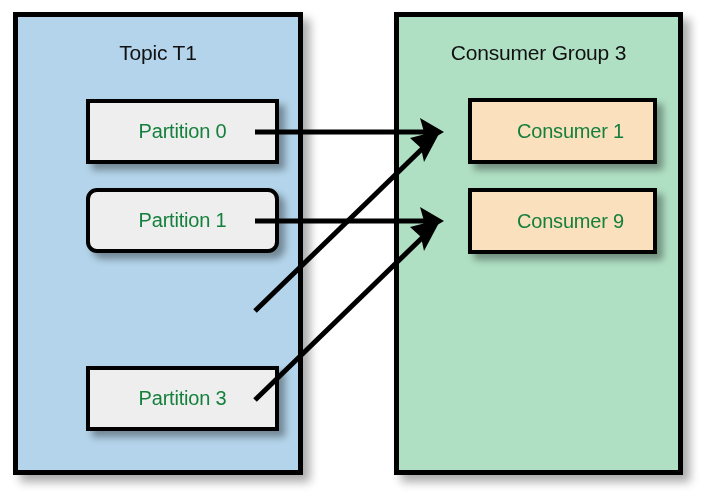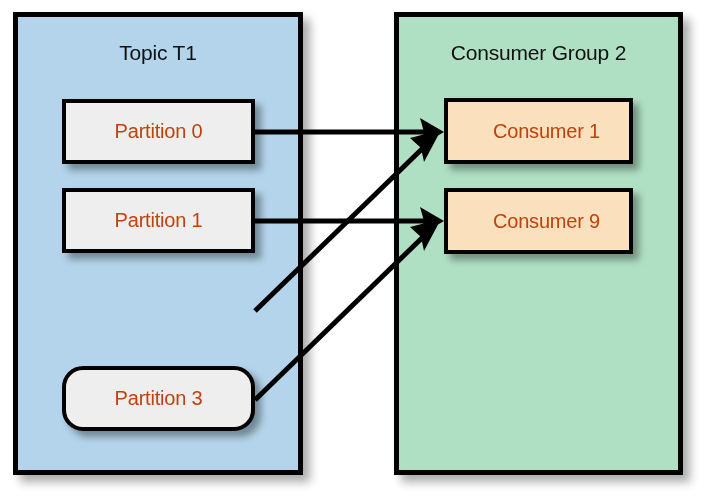--- a/index.html
+++ b/index.html
@@ -56,41 +56,42 @@
   
   .node {
     position: absolute;
     border: 4px solid #000000;
     box-sizing: border-box;
     display: flex;
     align-items: center;
     justify-content: center;
     box-shadow: 6px 6px 7px rgba(0,0,0,0.36);
     font-size: 20px;
-    color: #c2410c;
+    color: #15803d;
     white-space: nowrap;
     letter-spacing: -0.2px;
+    margin-left: 24px;
   }
   .partition {
     left: 62px;
     width: 193px;
     height: 65px;
     background: #eeeeee;
   }
   .consumer {
     left: 444px;
     width: 189px;
     height: 66px;
     background: #fbe0bd;
     padding-left: 16px;
   }
   #partition-0 { top: 99px; }
-  #partition-1 { top: 188px; }
+  #partition-1 { top: 188px; border-radius: 11px; }
   #partition-2 { top: 277px; }
-  #partition-3 { top: 366px; border-radius: 21px; }
+  #partition-3 { top: 366px; }
   #consumer-1  { top: 98px; }
   #consumer-2  { top: 188px; }
 
   
   #arrow-layer {
     position: absolute;
     left: 0;
     top: 0;
     width: 710px;
     height: 501px;
@@ -118,21 +119,21 @@
     <span>Partition 0</span>
   </div>
   <div class="node partition" id="partition-1">
     <span>Partition 1</span>
   </div>
   <div class="node partition" id="partition-3">
     <span>Partition 3</span>
   </div>
 
   <div class="panel" id="group-panel">
-    <div class="panel-title">Consumer Group 2</div>
+    <div class="panel-title">Consumer Group 3</div>
   </div>
 
   <div class="node consumer" id="consumer-1">
     <span>Consumer 1</span>
   </div>
   <div class="node consumer" id="consumer-2">
     <span>Consumer 9</span>
   </div>
 
   <svg id="arrow-layer" viewBox="0 0 710 501">

